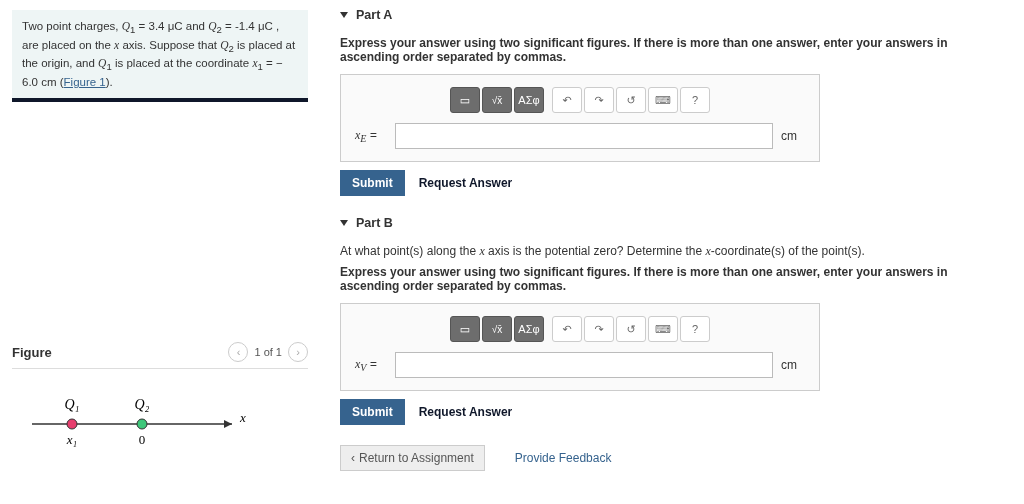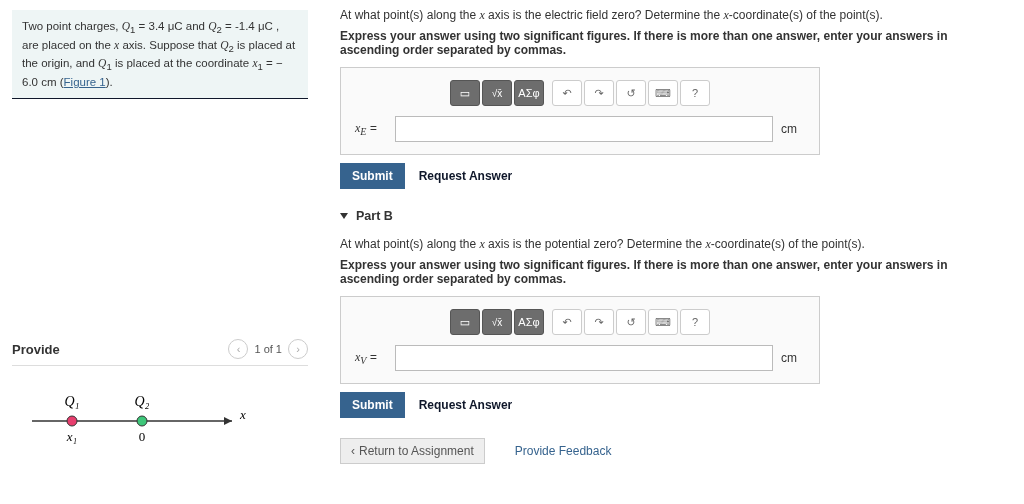--- a/index.html
+++ b/index.html
@@ -18,21 +18,21 @@
   .left-col {
     width: 320px;
     flex-shrink: 0;
     padding: 10px 12px;
     box-sizing: border-box;
     display: flex;
     flex-direction: column;
   }
   .problem-box {
     background: #eef5f5;
-    border-bottom: 1px solid #0f172a;
+    border-bottom: 4px solid #0f172a;
     padding: 8px 10px;
     font-size: 11.5px;
     line-height: 1.4;
     color: #333;
   }
   .figure-block {
     margin-top: 240px;
   }
   .figure-hdr {
     display: flex;
@@ -196,21 +196,21 @@
 </style>
 </head>
 <body>
 
 <div class="page">
   <div class="left-col">
     <div class="problem-box">Two point charges, <span class="mono-italic">Q</span><sub>1</sub> = 3.4 μC and <span class="mono-italic">Q</span><sub>2</sub> = -1.4 μC , are placed on the <span class="mono-italic">x</span> axis. Suppose that <span class="mono-italic">Q</span><sub>2</sub> is placed at the origin, and <span class="mono-italic">Q</span><sub>1</sub> is placed at the coordinate <span class="mono-italic">x</span><sub>1</sub> = − 6.0 cm (<span style="color:#36638e;text-decoration:underline">Figure 1</span>).</div>
 
     <div class="figure-block">
       <div class="figure-hdr">
-        <div class="figure-title">Provide</div>
+        <div class="figure-title">Figure</div>
         <div class="pager">
           <div class="pager-btn">‹</div>
           <span>1 of 1</span>
           <div class="pager-btn">›</div>
         </div>
       </div>
       <div class="figure-svg">
         <svg width="260" height="70">
           <line x1="20" y1="35" x2="220" y2="35" stroke="#333" stroke-width="1.5"></line>
           <polygon points="220,35 212,31 212,39" fill="#333"></polygon>
@@ -221,21 +221,24 @@
           <text x="60" y="55" text-anchor="middle" font-style="italic" font-family="serif" font-size="13">x₁</text>
           <text x="130" y="55" text-anchor="middle" font-family="serif" font-size="13">0</text>
           <text x="228" y="33" font-style="italic" font-family="serif" font-size="13">x</text>
         </svg>
       </div>
     </div>
   </div>
 
   <div class="right-col">
 
-    <div class="question">At what point(s) along the <span class="mono-italic">x</span> axis is the electric field zero? Determine the <span class="mono-italic">x</span>-coordinate(s) of the point(s).</div>
+    <div class="part-hdr">
+      <div class="caret"></div>
+      <span>Part A</span>
+    </div>
     <div class="instr">Express your answer using two significant figures. If there is more than one answer, enter your answers in ascending order separated by commas.</div>
     <div class="answer-box">
       <div class="toolbar">
         <div class="tb-btn">▭</div>
         <div class="tb-btn" style="font-size:10px;">√x̄</div>
         <div class="tb-btn">ΑΣφ</div>
         <div style="width:4px"></div>
         <div class="tb-btn light">↶</div>
         <div class="tb-btn light">↷</div>
         <div class="tb-btn light">↺</div>

